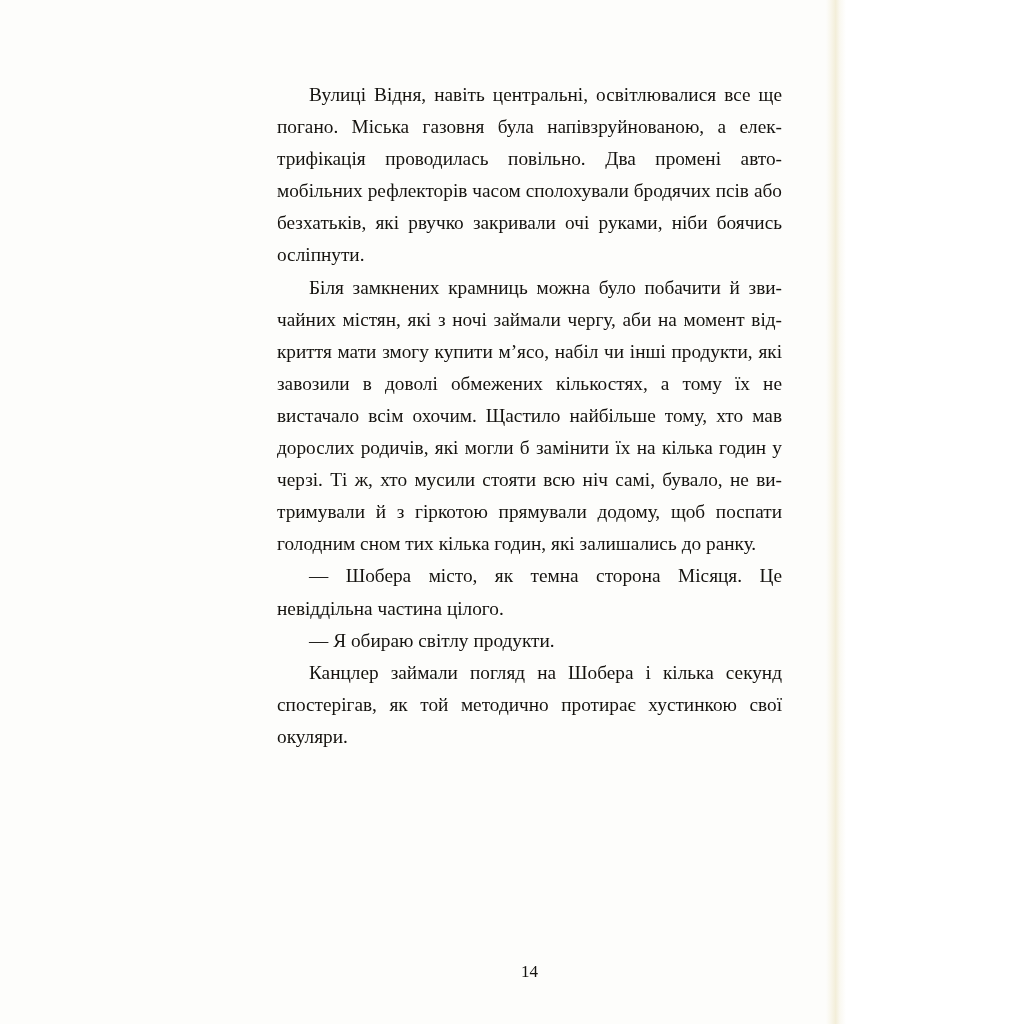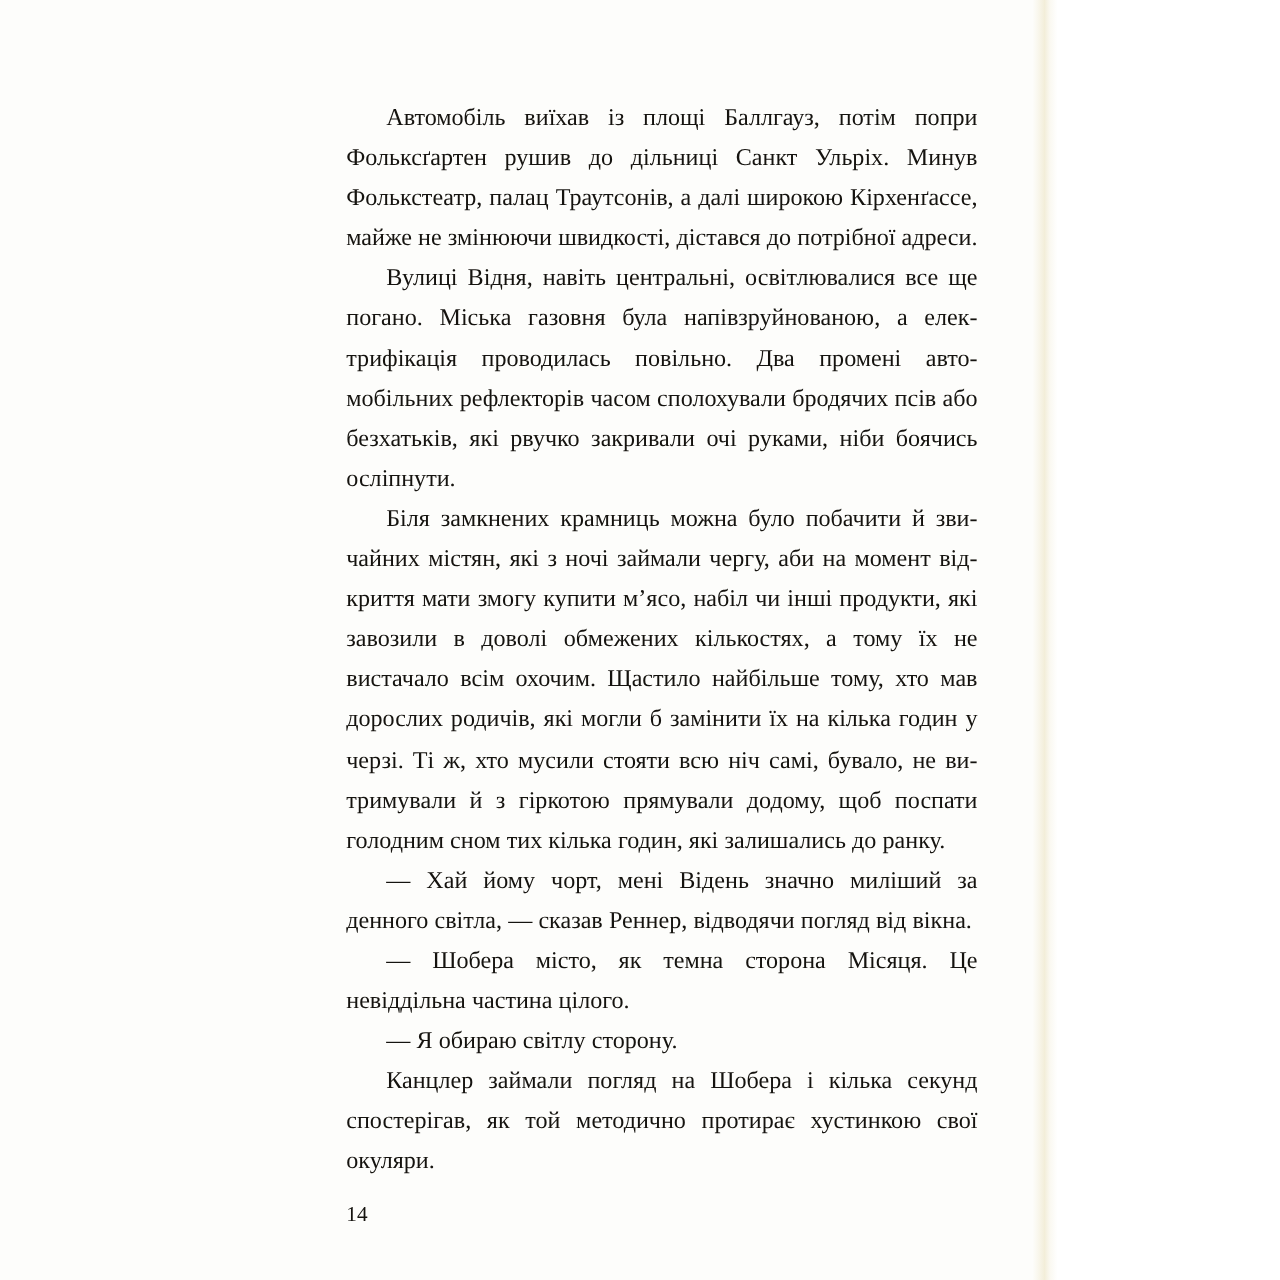--- a/index.html
+++ b/index.html
@@ -65,39 +65,38 @@
     word-spacing: 0.1px;
   }
   .body-paragraph.dialogue-line {
     text-indent: 32px;
   }
   .page-number {
     position: absolute;
     left: 277px;
     top: 962px;
     width: 505px;
+    text-align: center;
     font-size: 17px;
     line-height: 20px;
     color: #15130f;
   }
 </style>
 </head>
 <body>
 
 <div id="page-scan">
 
   <div class="paper-sheet"></div>
   <div class="page-edge-shadow"></div>
   <div class="outside-page"></div>
 
   <div class="text-column">
-    <p class="body-paragraph">Автомобіль виїхав із площі Баллгауз, потім попри Фольксґартен рушив до дільниці Санкт Ульріх. Минув Фольксте­атр, палац Траутсонів, а далі широкою Кірхен­ґассе, майже не змінюючи швидкості, дістався до потріб­ної адреси.</p>
     <p class="body-paragraph">Вулиці Відня, навіть центральні, освітлювалися все ще погано. Міська газовня була напівзруйнованою, а елек­трифікація проводилась повільно. Два промені авто­мобільних рефлекторів часом сполохували бродячих псів або безхатьків, які рвучко закривали очі руками, ніби бо­ячись осліпнути.</p>
     <p class="body-paragraph">Біля замкнених крамниць можна було побачити й зви­чайних містян, які з ночі займали чергу, аби на момент від­криття мати змогу купити м’ясо, набіл чи інші продукти, які завозили в доволі обмежених кількостях, а тому їх не вистачало всім охочим. Щастило найбільше тому, хто мав дорослих родичів, які могли б замінити їх на кілька годин у черзі. Ті ж, хто мусили стояти всю ніч самі, бувало, не ви­тримували й з гіркотою прямували додому, щоб поспати голодним сном тих кілька годин, які залишались до ранку.</p>
-    <p class="body-paragraph dialogue-line">— Хай йому чорт, мені Відень значно миліший за денного світла, — сказав Реннер, відводячи погляд від вікна.</p>
     <p class="body-paragraph dialogue-line">— Шобера місто, як темна сторона Місяця. Це невіддільна частина цілого.</p>
-    <p class="body-paragraph dialogue-line">— Я обираю світлу сторону.</p>
+    <p class="body-paragraph dialogue-line">— Я обираю світлу продукти.</p>
     <p class="body-paragraph">Канцлер займали погляд на Шобера і кілька секунд спостерігав, як той методично протирає хустинкою свої окуляри.</p>
   </div>
 
   <div class="page-number">14</div>
 
 </div>
 
 </body></html>

